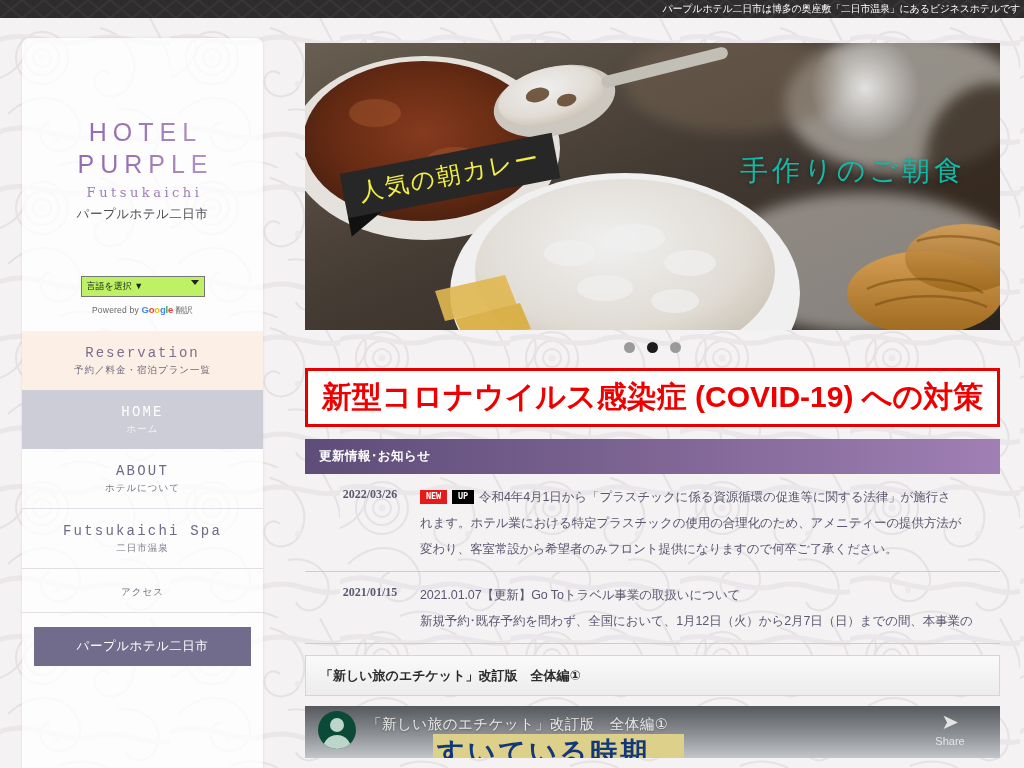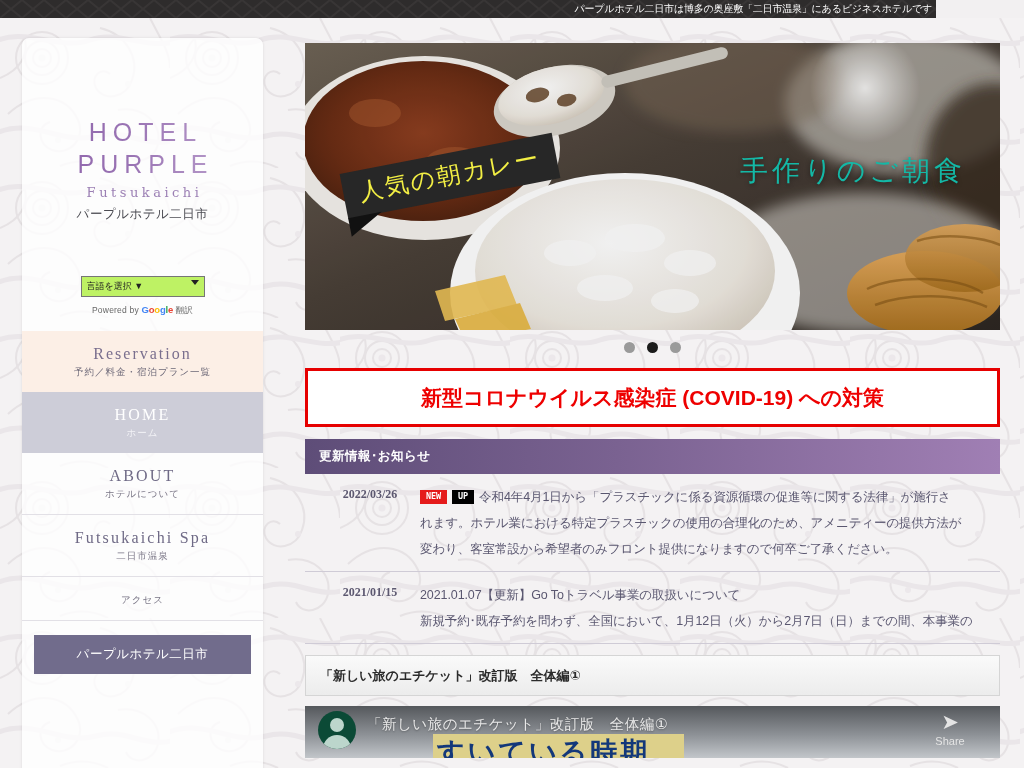--- a/index.html
+++ b/index.html
@@ -18,21 +18,21 @@
     position: absolute;
     left: 0; top: 18px; right: 0; bottom: 0;
     background-color: #f4f2f3;
     z-index: 0;
   }
   #bg-pattern svg { display: block; width: 100%; height: 100%; }
 
   
   #topbar {
     position: absolute;
-    left: 0; top: 0; width: 936px; height: 18px;
+    left: 0; top: 0; width: 1024px; height: 18px;
     background: #2e2c2c;
     z-index: 40;
     overflow: hidden;
   }
   #topbar .tb-text {
     position: absolute;
     right: 4px; top: 0;
     line-height: 18px;
     color: #ffffff;
     font-size: 10px;
@@ -120,22 +120,22 @@
   
   #nav { margin-top: 14px; }
   .nav-item {
     text-align: center;
     padding: 14px 4px 13px;
     border-bottom: 1px solid #e2e0e6;
     cursor: pointer;
   }
   .nav-item:first-child { border-top: 1px solid #e2e0e6; }
   .nav-en {
-    font-family: Liberation Serif, serif;
-    font-size: 16px;
+    font-family: Liberation Mono, monospace;
+    font-size: 14px;
     color: #6f6a86;
     letter-spacing: 2.2px;
   }
   .nav-jp {
     font-size: 9.5px;
     color: #7a7686;
     margin-top: 3px;
     letter-spacing: 1px;
   }
   .nav-item.reservation {
@@ -231,21 +231,21 @@
     margin-top: 4px;
     background: #ffffff;
     border: 3px solid #e60000;
     display: flex;
     align-items: center;
     justify-content: center;
     cursor: pointer;
   }
   #covid-banner span {
     color: #ee0000;
-    font-size: 21px;
+    font-size: 30px;
     font-weight: bold;
     letter-spacing: 0px;
   }
 
   
   #news { margin-top: 12px; width: 695px; }
   #news-head {
     height: 35px;
     background: linear-gradient(90deg,#5e4d78 0%, #7a6291 45%, #a07fb4 100%);
     color: #fff;

